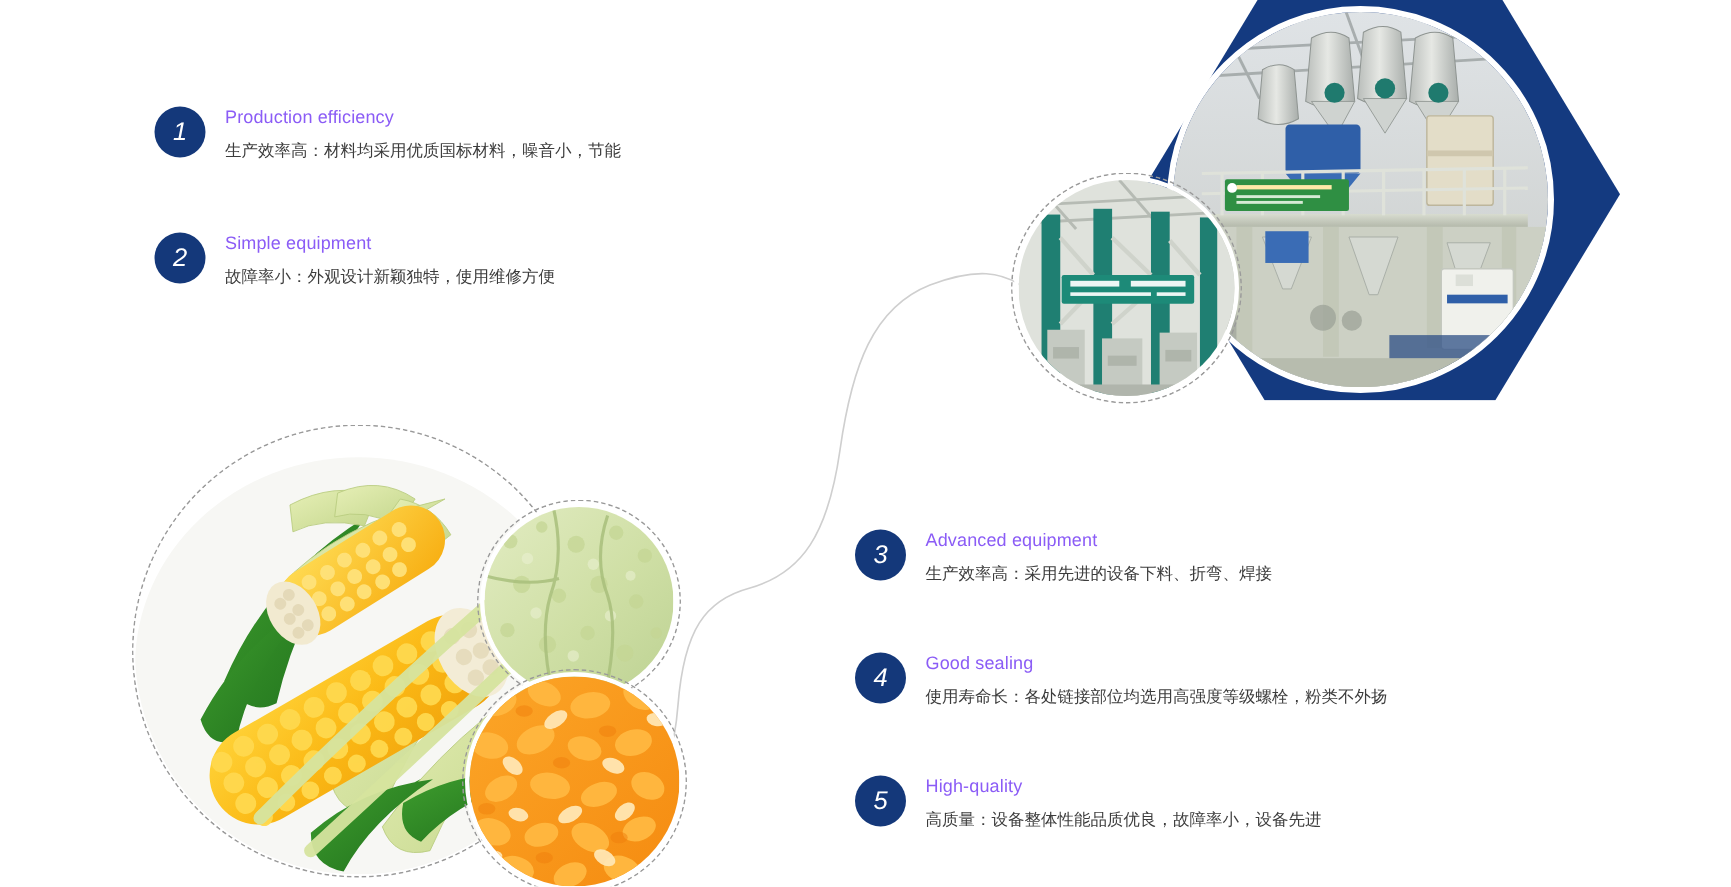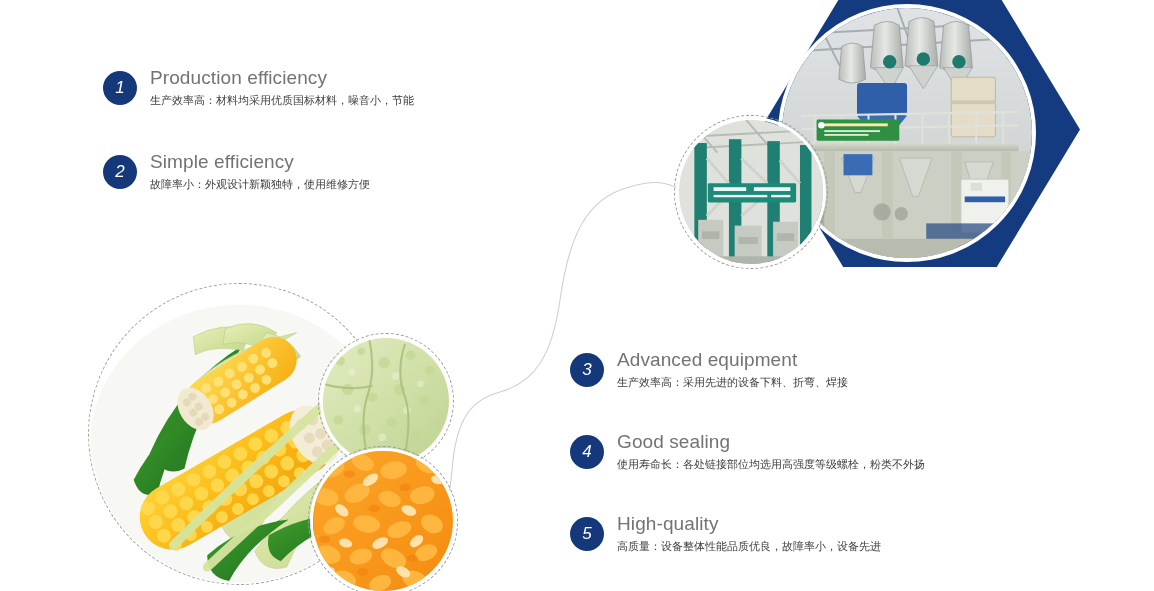--- a/index.html
+++ b/index.html
@@ -57,22 +57,22 @@
     text-align: center;
     letter-spacing: 0;
     margin-top: 3px;
   }
 
   .feature-text {
     margin-left: 13px;
     padding-top: 0;
   }
   .feature-title {
-    color: #737373;
-    font-size: 19px;
+    color: #8b5cf6;
+    font-size: 12px;
     line-height: 20px;
     letter-spacing: 0.1px;
     white-space: nowrap;
   }
   .feature-desc {
     color: #3c3c3c;
     font-size: 11px;
     line-height: 22px;
     margin-top: 2px;
     white-space: nowrap;
@@ -574,21 +574,21 @@
       <div class="badge">1</div>
       <div class="feature-text">
         <div class="feature-title">Production efficiency</div>
         <div class="feature-desc">生产效率高：材料均采用优质国标材料，噪音小，节能</div>
       </div>
     </div>
 
     <div class="feature-item">
       <div class="badge">2</div>
       <div class="feature-text">
-        <div class="feature-title">Simple efficiency</div>
+        <div class="feature-title">Simple equipment</div>
         <div class="feature-desc">故障率小：外观设计新颖独特，使用维修方便</div>
       </div>
     </div>
 
   </div>
 
   <div class="feature-group right">
 
     <div class="feature-item">
       <div class="badge">3</div>

